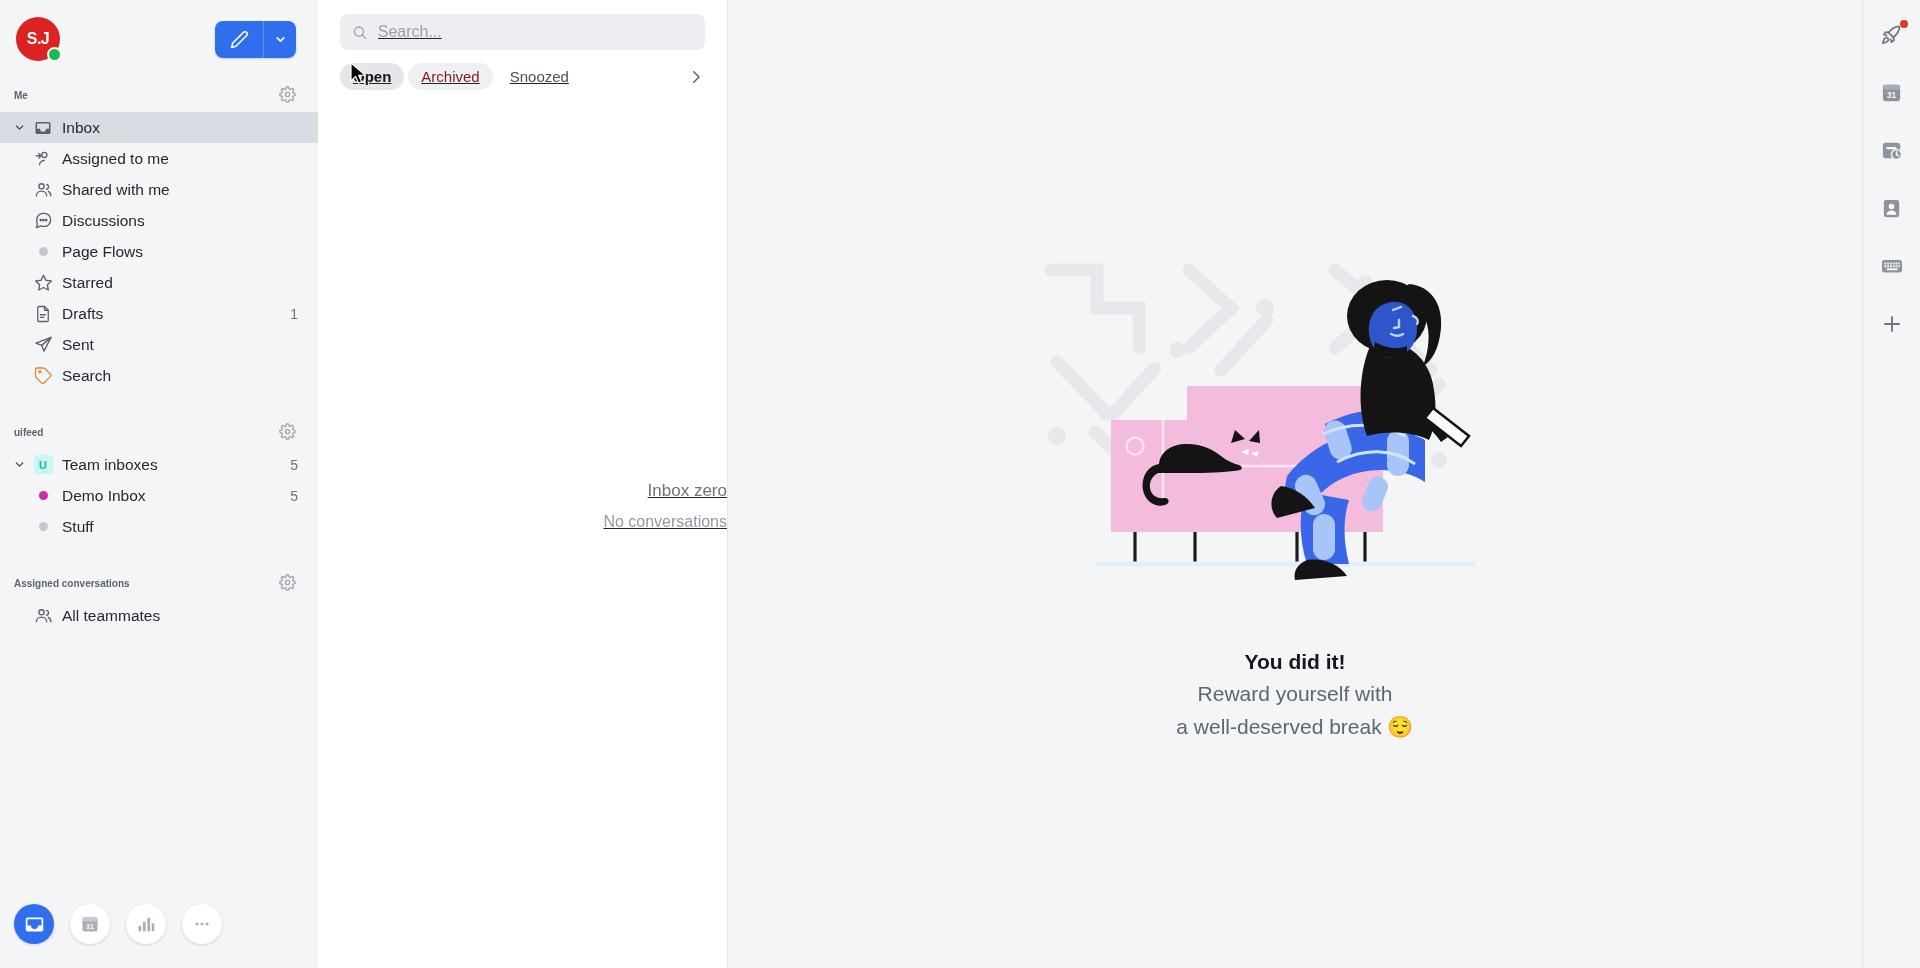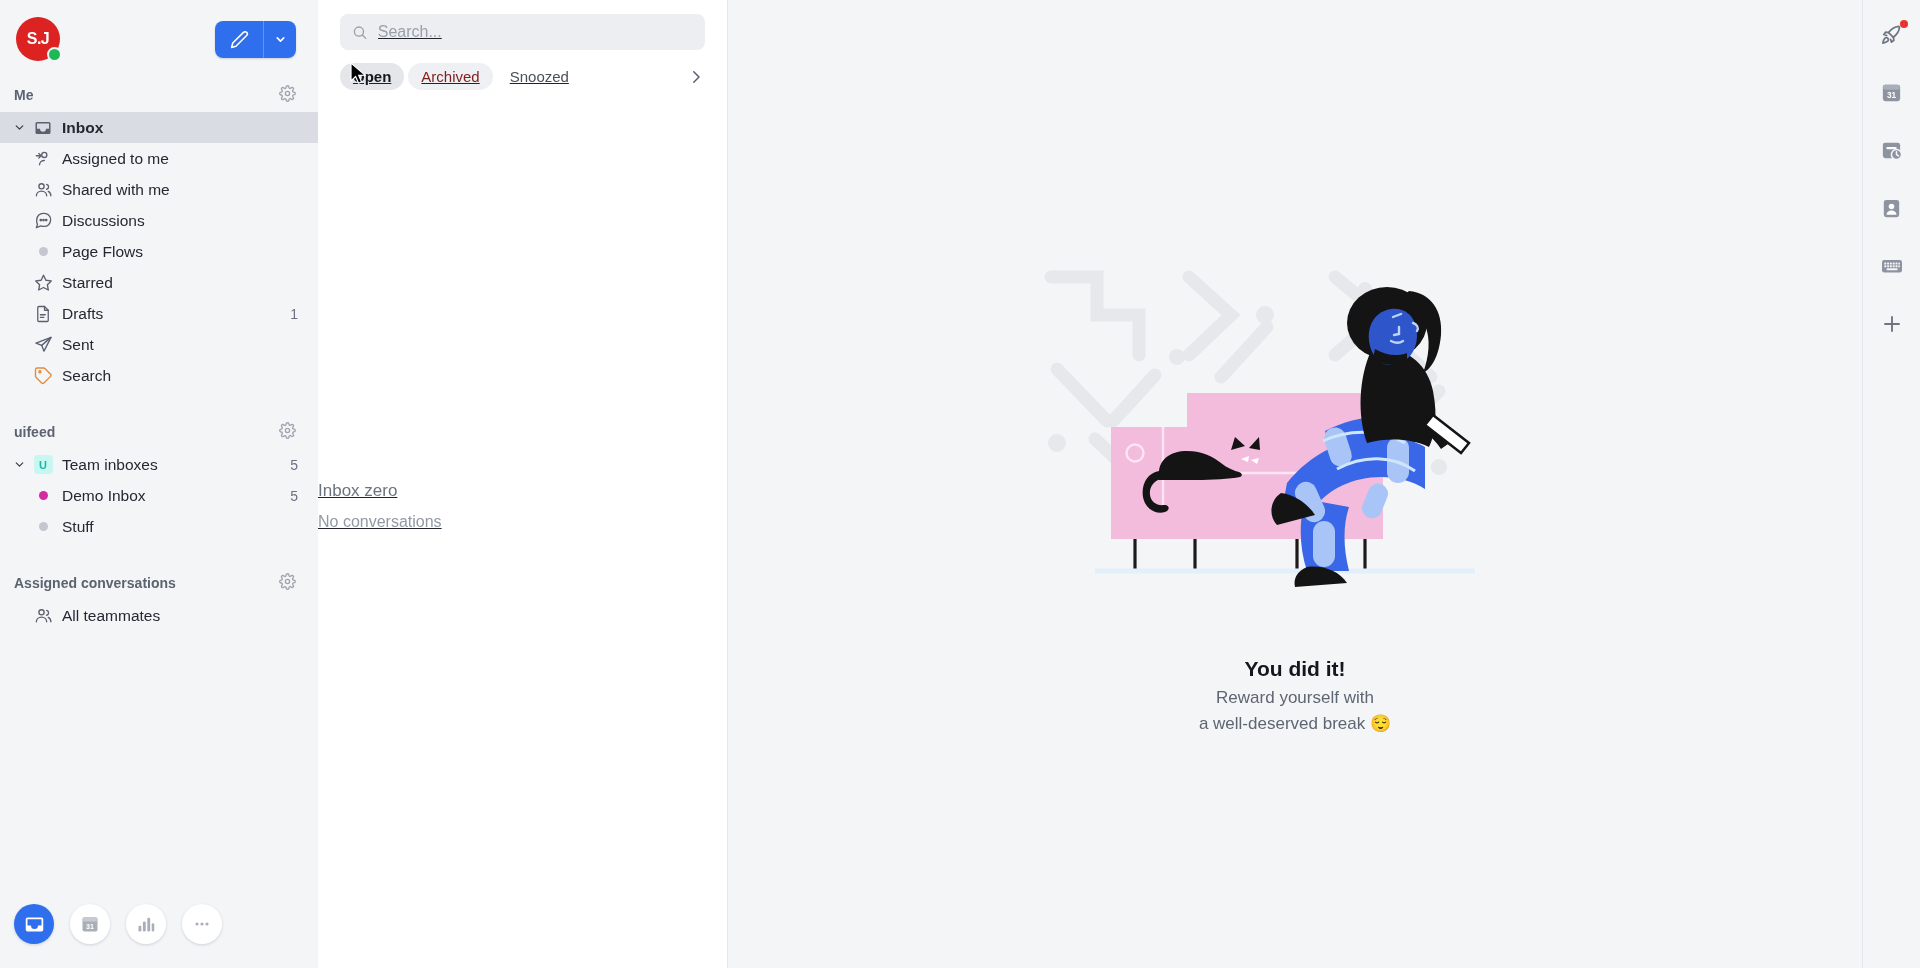--- a/index.html
+++ b/index.html
@@ -49,31 +49,31 @@
   .compose-caret {
     background: #2f6fed; width: 33px; height: 37px;
     display: flex; align-items: center; justify-content: center;
     border: none; border-left: 1px solid rgba(255,255,255,.25); cursor: pointer;
   }
   .sb-scroll { flex: 1; overflow: hidden; padding-bottom: 6px; }
 
   .sec-head {
     display: flex; align-items: center;
     height: 34px; padding: 0 22px 0 14px;
-    font-size: 14px; color: #5c6370; font-weight: bold; justify-content: flex-end;
+    font-size: 10px; color: #5c6370; font-weight: bold; justify-content: flex-end;
   }
   .sec-head .gear { margin-left: auto; opacity: .62; cursor: pointer; }
 
   .row {
     display: flex; align-items: center;
     height: 31px; padding: 0 20px 0 8px;
     font-size: 15.5px; color: #242831;
     cursor: pointer; position: relative; white-space: nowrap;
   }
-  .row.active { background: #d9dce2; font-weight: bold; }
+  .row.active { background: #d9dce2; }
   .row .twist { width: 22px; display: flex; align-items: center; justify-content: center; flex: 0 0 22px; }
   .row .ico { width: 26px; display: flex; align-items: center; justify-content: center; flex: 0 0 26px; }
   .row .lbl { margin-left: 6px; }
   .row .cnt { margin-left: auto; font-size: 14px; color: #6a7180; }
   .row.sub { padding-left: 30px; }
   .dot-s { width: 9px; height: 9px; border-radius: 50%; display: inline-block; }
   .badge-u {
     width: 19px; height: 19px; border-radius: 4px;
     background: #c8f7f2; color: #1fb6a6;
     font-size: 11px; font-weight: bold;
@@ -118,37 +118,37 @@
     height: 27px; padding: 0 13px; border-radius: 14px;
     display: flex; align-items: center; font-size: 15px;
     color: #4a505c; cursor: pointer; background: transparent;
     border: none; font-family: "Liberation Sans", sans-serif;
   }
   .tab.active { background: #e4e6ea; color: #14171d; font-weight: bold; }
   .tab.hover { background: #eef0f3; color: #7f1d1d; }
   .tabs-more { margin-left: auto; padding-right: 8px; cursor: pointer; display:flex; }
   .lp-empty {
     flex: 1; display: flex; flex-direction: column;
-    align-items: flex-start; justify-content: center;
+    align-items: flex-end; justify-content: center;
     gap: 12px; margin-top: -60px;
   }
   .lp-empty .t1 { font-size: 17px; color: #6d737e; }
   .lp-empty .t2 { font-size: 16px; color: #9199a5; }
 
   
   .main {
     flex: 1; height: 968px; background: #f4f5f7;
     display: flex; flex-direction: column;
     align-items: center; justify-content: center;
     position: relative; overflow: hidden;
   }
   .illus-wrap { width: 520px; position: relative; }
   .main-title { font-size: 21px; font-weight: bold; color: #14171d; margin-top: 22px; text-align: center; }
   .main-sub {
-    font-size: 17px; color: #5e6573; line-height: 1.55;
+    font-size: 21px; color: #5e6573; line-height: 1.55;
     text-align: center; margin-top: 4px;
   }
 
   
   .rail {
     width: 58px; flex: 0 0 58px; height: 968px;
     background: #f4f5f7; border-left: 1px solid #e4e6ea;
     display: flex; flex-direction: column; align-items: center;
     padding-top: 14px; gap: 18px;
   }

